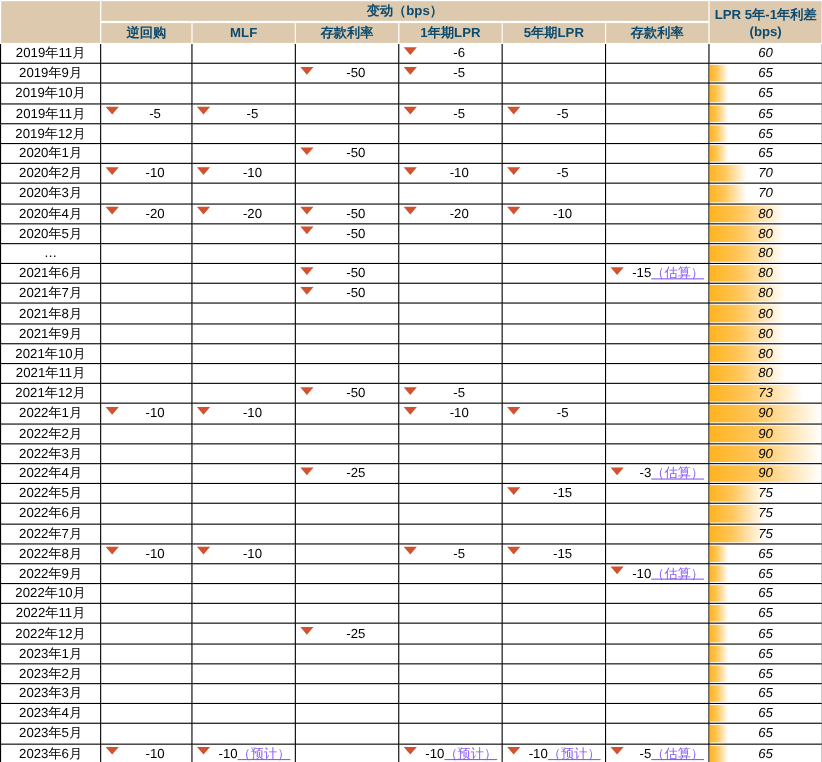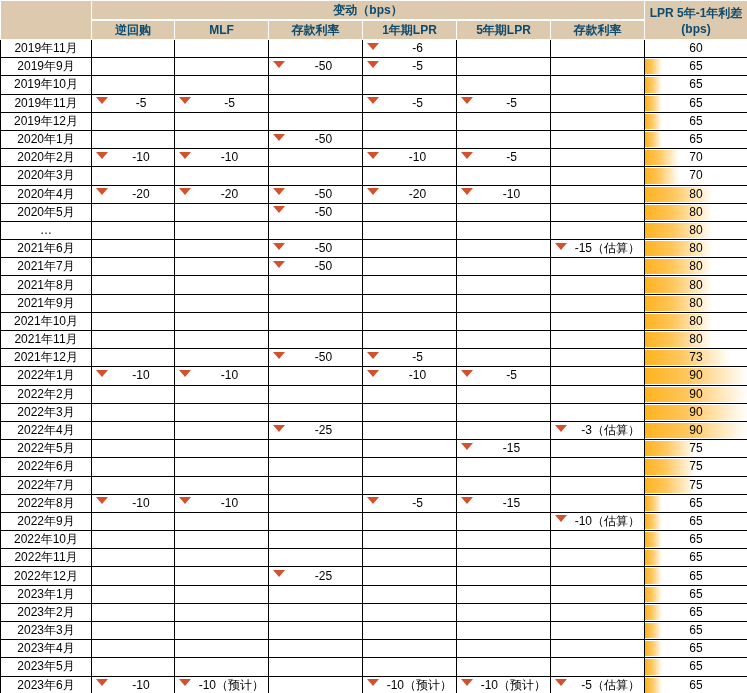--- a/index.html
+++ b/index.html
@@ -14,24 +14,24 @@
   col.c-dep { width:94px; }
   col.c-spr { width:103px; }
   th { background:#ddc9ad; font-weight:bold; font-size:12px; height:18px; padding:0; text-align:center; border:1px solid #ffffff; color:#0c4a6e; }
   th.hdr-span { border-bottom:2px solid #ffffff; }
   td { height:17.2px; padding:0; border:1px solid #000; text-align:center; vertical-align:middle; position:relative; white-space:nowrap; overflow:hidden; line-height:17px; }
   td.date { font-size:12px; }
   .cell { display:flex; align-items:center; height:17px; }
   .tri { width:0; height:0; border-left:6px solid transparent; border-right:6px solid transparent; border-top:7px solid #d2512f; margin-left:4px; margin-top:-5px; flex:0 0 auto; }
   .val { flex:1 1 auto; text-align:center; padding-left:0; }
   .val.right { text-align:right; padding-right:4px; }
-  .note { color:#000000; }
+  .note { color:#8b5cf6;text-decoration:underline; }
   td.spr { padding:0; }
   .bar { position:absolute; left:0; top:1px; bottom:1px; background:linear-gradient(to right,#ffb31f 0%,#ffc65a 40%,#ffffff 100%); }
-  .spr-val { position:relative; z-index:1; }
+  .spr-val { position:relative; z-index:1;font-style:italic; }
 </style>
 </head>
 <body>
 
 <table>
   <colgroup>
     <col class="c-date">
       <col class="c-rr">
       <col class="c-mlf">
       <col class="c-rrr">

